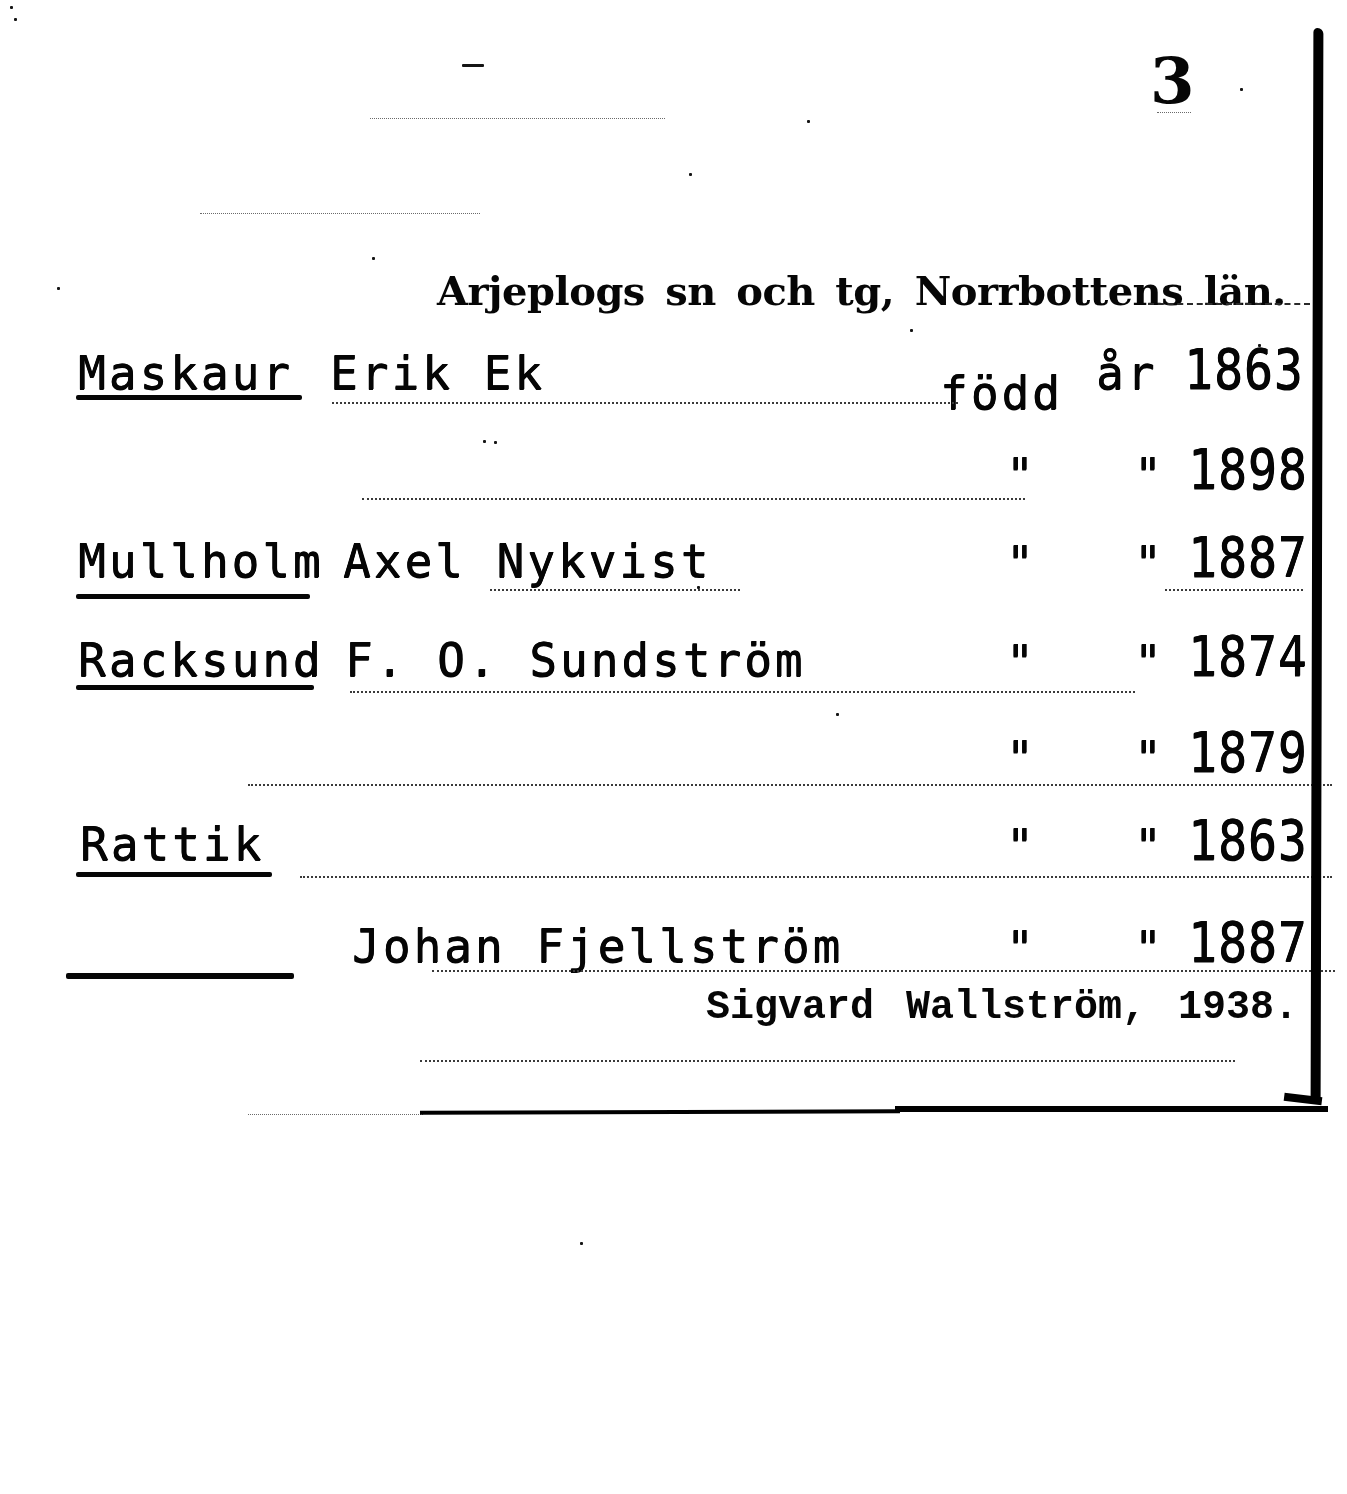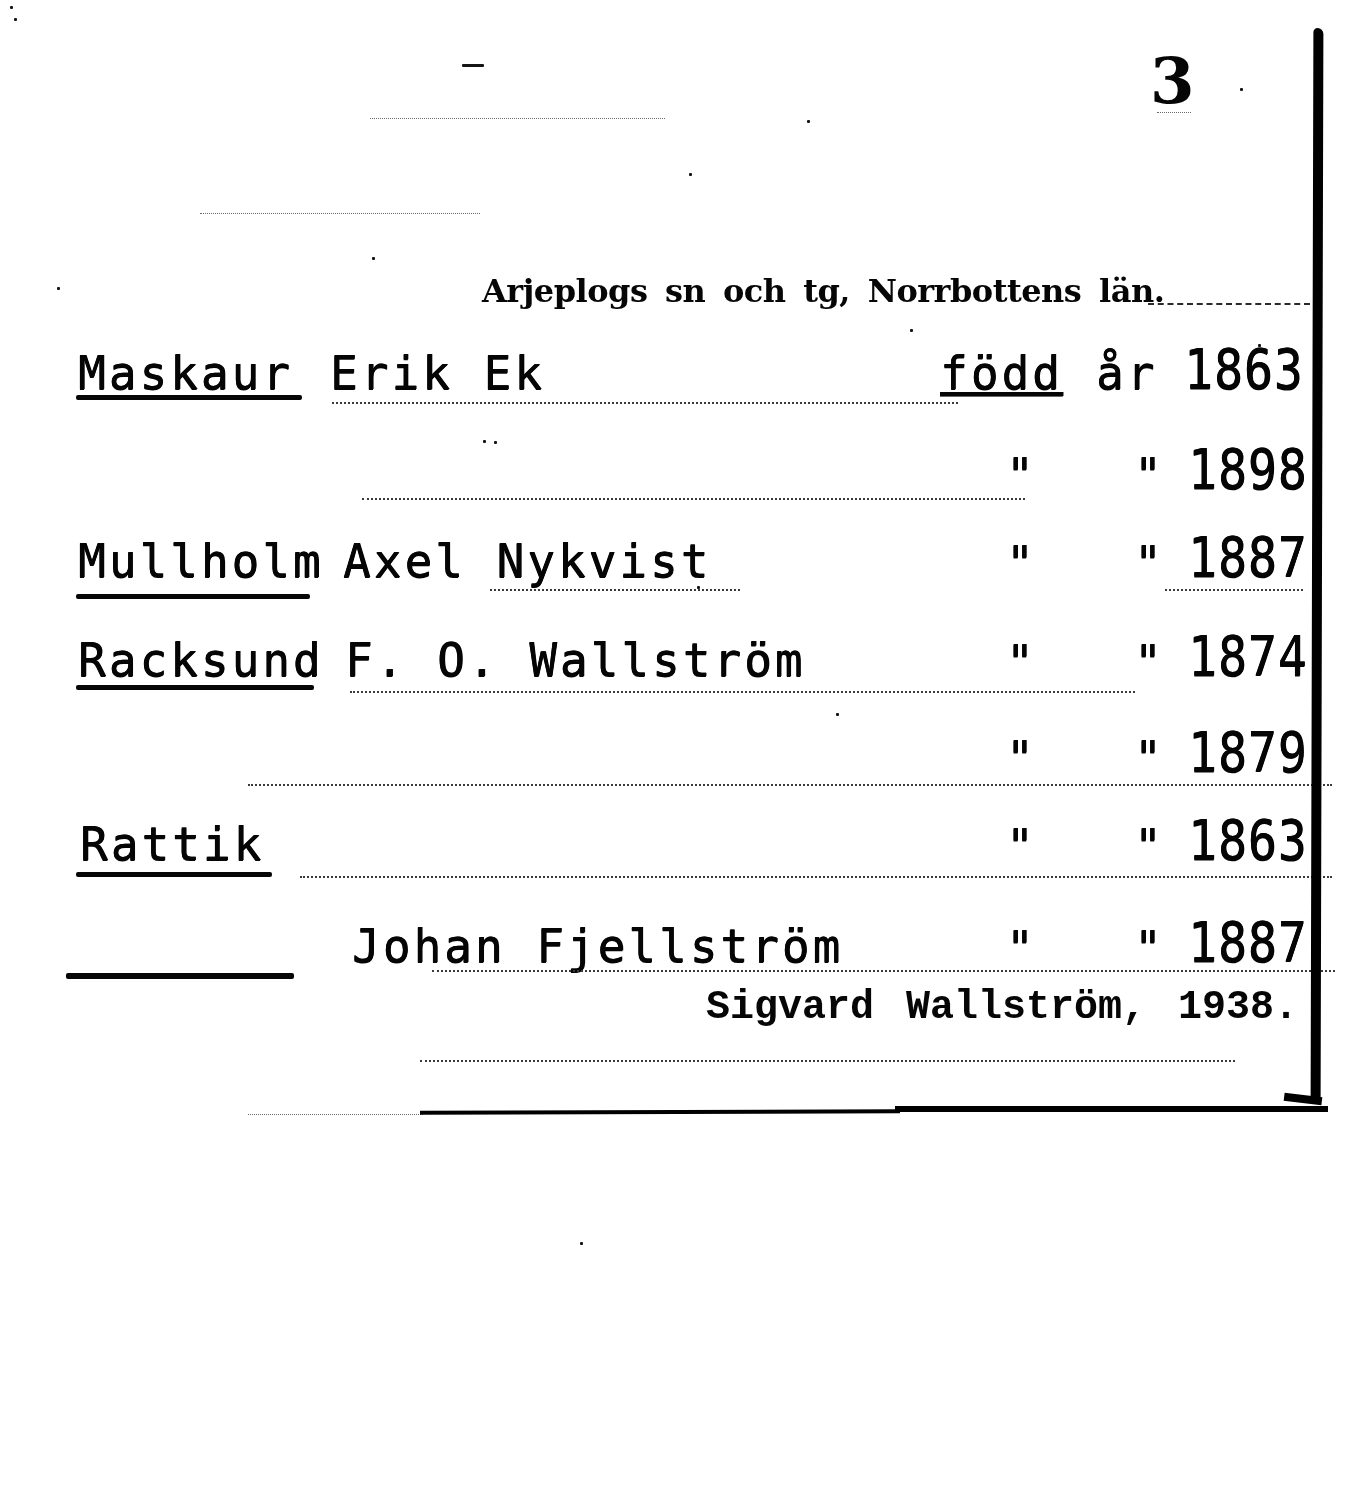--- a/index.html
+++ b/index.html
@@ -31,25 +31,24 @@
   }
   
   .serif{
     position:absolute;
     font-family:"DejaVu Serif", serif;
     font-weight:700;
     color:#060606;
     white-space:pre;
   }
   .header{
-    font-size:32px;
+    font-size:40px;
     letter-spacing:-0.5px;
     word-spacing:7px;
     line-height:40px;
-    margin-left:45px;
   }
   .pagenum{
     font-size:64px;
     font-weight:600;
     line-height:64px;
   }
   .signature{
     font-size:40px;
     letter-spacing:0;
     word-spacing:8px;
@@ -77,42 +76,42 @@
 <div id="card">
 
   <div class="serif pagenum" style="left:1150px;top:49px;">3</div>
   <div class="dotlight" style="left:1157px;top:112px;width:34px;"></div>
 
   <div class="serif header" style="left:437px;top:271px;">Arjeplogs sn och tg, Norrbottens län.</div>
   <div class="dash" style="left:1148px;top:303px;width:162px;"></div>
 
   <div class="tw" style="left:78px;top:350px;">Maskaur</div>
   <div class="tw" style="left:330px;top:350px;">Erik Ek</div>
-  <div class="tw" style="left:940px;top:350px;text-decoration:underline;">född</div>
+  <div class="tw" style="left:940px;top:370px;">född</div>
   <div class="tw" style="left:1096px;top:350px;">år</div>
   <div class="tw" style="left:1184px;top:346px;"><span class="year">1863</span></div>
   <div class="ul" style="left:76px;top:395px;width:226px;height:5px;"></div>
   <div class="dot" style="left:332px;top:402px;width:626px;"></div>
 
   <div class="tw" style="left:1006px;top:452px;">"</div>
   <div class="tw" style="left:1134px;top:452px;">"</div>
   <div class="tw" style="left:1188px;top:446px;"><span class="year">1898</span></div>
   <div class="dot" style="left:362px;top:498px;width:663px;"></div>
 
   <div class="tw" style="left:78px;top:538px;">Mullholm</div>
   <div class="tw" style="left:343px;top:538px;">Axel Nykvist</div>
   <div class="tw" style="left:1006px;top:540px;">"</div>
   <div class="tw" style="left:1134px;top:540px;">"</div>
   <div class="tw" style="left:1188px;top:534px;"><span class="year">1887</span></div>
   <div class="ul" style="left:76px;top:594px;width:234px;height:5px;"></div>
   <div class="dot" style="left:490px;top:589px;width:250px;"></div>
   <div class="dot" style="left:1165px;top:589px;width:138px;"></div>
 
   <div class="tw" style="left:78px;top:637px;">Racksund</div>
-  <div class="tw" style="left:345px;top:637px;">F. O. Wallström</div>
+  <div class="tw" style="left:345px;top:637px;">F. O. Sundström</div>
   <div class="tw" style="left:1006px;top:639px;">"</div>
   <div class="tw" style="left:1134px;top:639px;">"</div>
   <div class="tw" style="left:1188px;top:633px;"><span class="year">1874</span></div>
   <div class="ul" style="left:76px;top:685px;width:238px;height:5px;"></div>
   <div class="dot" style="left:350px;top:691px;width:785px;"></div>
 
   <div class="tw" style="left:1006px;top:735px;">"</div>
   <div class="tw" style="left:1134px;top:735px;">"</div>
   <div class="tw" style="left:1188px;top:729px;"><span class="year">1879</span></div>
   <div class="dot" style="left:248px;top:784px;width:1084px;"></div>

